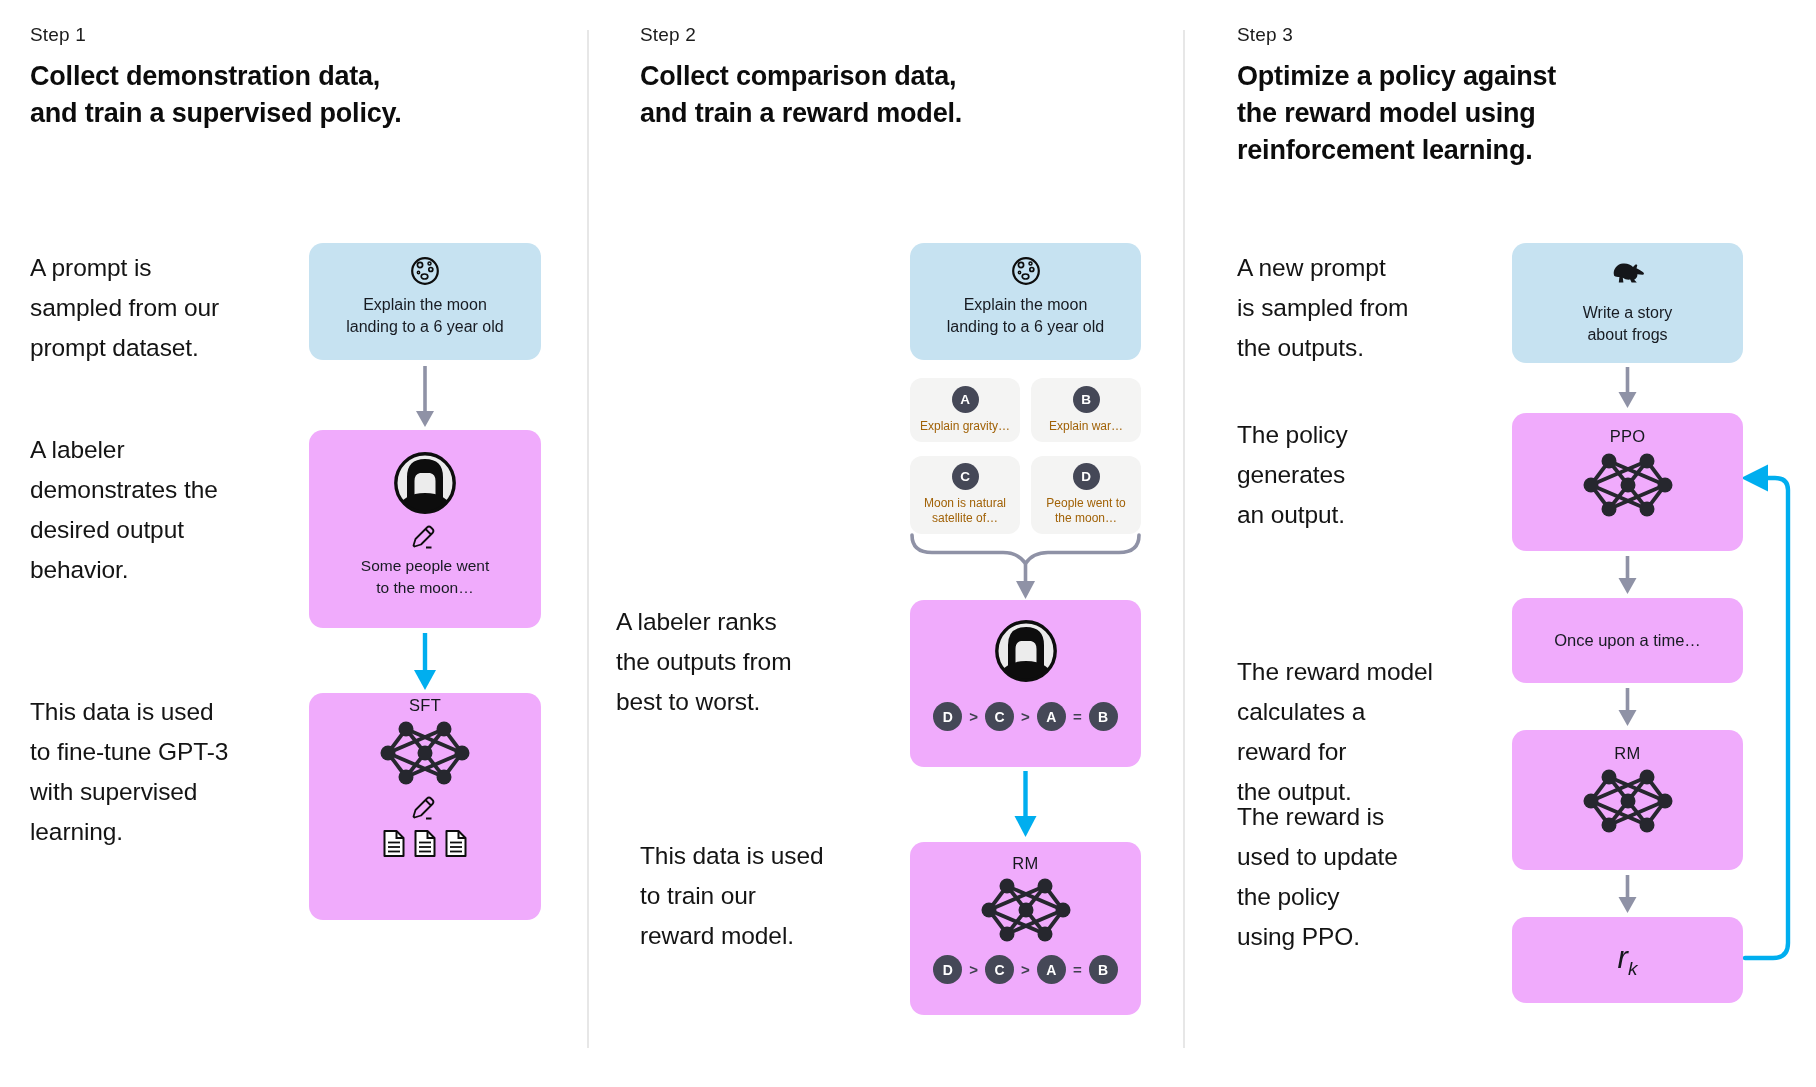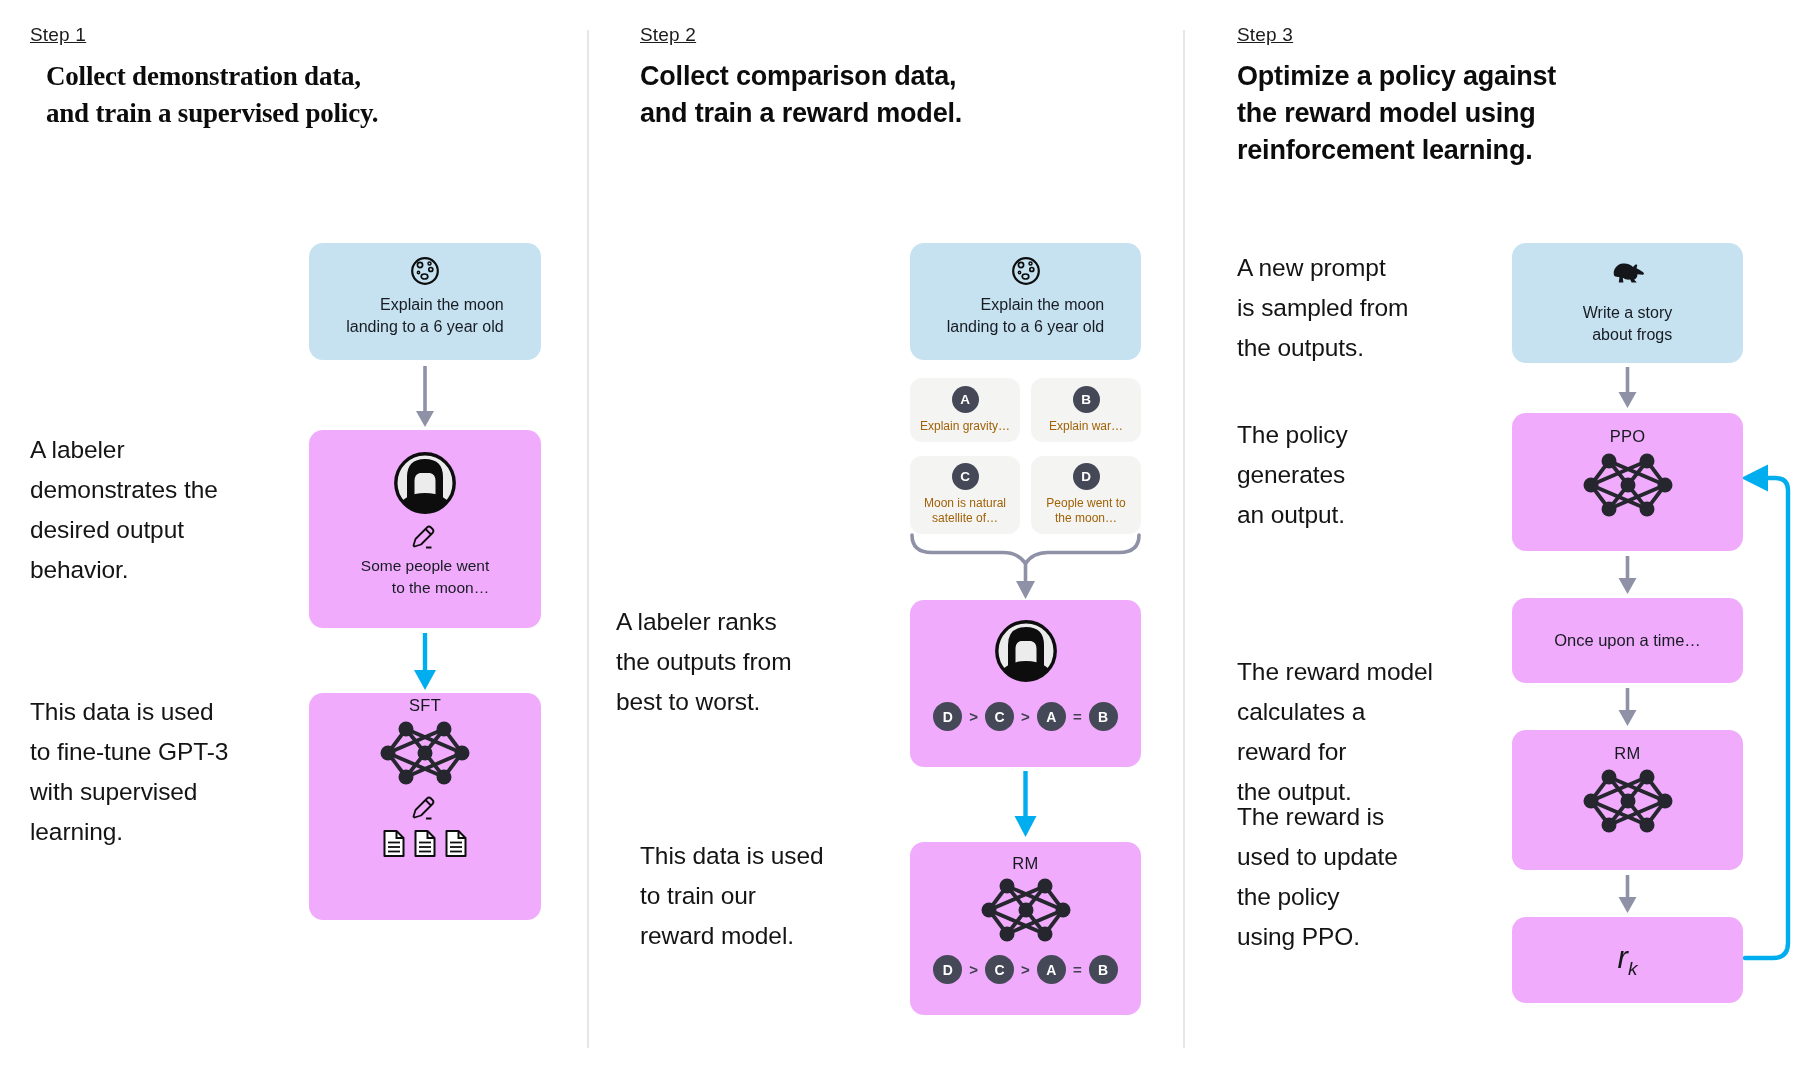--- a/index.html
+++ b/index.html
@@ -1,33 +1,33 @@
 <!DOCTYPE html>
 <html><head>
 <meta charset="utf-8">
 <style>
   html,body{margin:0;padding:0;background:#ffffff;}
   .canvas{
     position:relative;width:1816px;height:1087px;background:#ffffff;
     font-family:"Liberation Sans", sans-serif;color:#101010;overflow:hidden;
   }
   .divider{position:absolute;top:30px;height:1018px;width:2px;background:#e7e7e7;}
-  .step-label{position:absolute;font-size:19px;color:#1c1c1c;letter-spacing:.2px;text-decoration:underline;}
+  .step-label{position:absolute;font-size:19px;color:#1c1c1c;letter-spacing:.2px;}
   .heading{
     position:absolute;font-size:27px;font-weight:bold;line-height:37px;
     color:#0c0c0c;letter-spacing:-0.2px;white-space:pre-line;width:540px;
   }
   .para{
     position:absolute;font-size:24.5px;line-height:40px;color:#141414;
     white-space:pre-line;width:330px;letter-spacing:-0.1px;
   }
   .box{position:absolute;border-radius:14px;display:flex;flex-direction:column;align-items:center;}
   .blue-box{background:#c6e2f1;}
   .gray-box{background:#f0abfc;}
-  .box-text{font-size:16px;line-height:21.5px;color:#171b22;text-align:right;white-space:pre-line;}
+  .box-text{font-size:16px;line-height:21.5px;color:#171b22;text-align:center;white-space:pre-line;}
   .model-label{font-size:16.5px;color:#15181d;letter-spacing:.3px;}
   .out-box{position:absolute;border-radius:12px;background:#f4f4f3;display:flex;flex-direction:column;align-items:center;}
   .out-circle{
     width:27px;height:27px;border-radius:50%;background:#454857;color:#ffffff;
     display:flex;align-items:center;justify-content:center;font-size:13.5px;font-weight:bold;
   }
   .out-label{font-size:12px;line-height:15px;color:#a16207;text-align:center;white-space:pre-line;margin-top:6px;}
   .rank-row{display:flex;align-items:center;gap:6px;}
   .rank-circle{
     width:29px;height:29px;border-radius:50%;background:#454857;color:#ffffff;
@@ -91,22 +91,25 @@
       <polygon points="1618.5,897 1636.5,897 1627.5,913" fill="#8f92a6"></polygon>
     </g>
 
     <g>
       <path d="M1745,958 L1773,958 Q1788,958 1788,943 L1788,490 Q1788,478 1775,478 L1767,478" fill="none" stroke="#00aeef" stroke-width="4.4" stroke-linecap="round"></path>
       <polygon points="1741,478 1768,464.5 1768,491.5" fill="#00aeef"></polygon>
     </g>
   </svg>
 
   <div class="step-label" style="left:30px;top:24px;">Step 1</div>
-  <div class="heading" style="left:46px;top:58px;font-family:Liberation Serif, serif;">Collect demonstration data,
+  <div class="heading" style="left:30px;top:58px;">Collect demonstration data,
 and train a supervised policy.</div>
+  <div class="para" style="left:30px;top:248px;">A prompt is
+sampled from our
+prompt dataset.</div>
   <div class="para" style="left:30px;top:430px;">A labeler
 demonstrates the
 desired output
 behavior.</div>
   <div class="para" style="left:30px;top:692px;">This data is used
 to fine-tune GPT-3
 with supervised
 learning.</div>
 
   <div class="box blue-box" style="left:309px;top:243px;width:232px;height:117px;">

